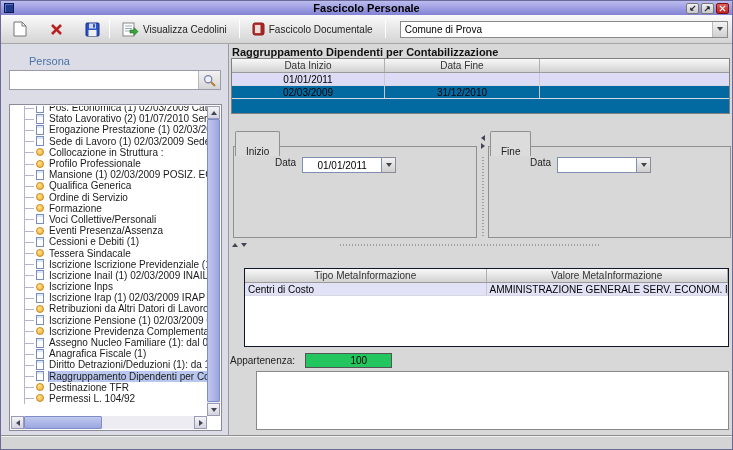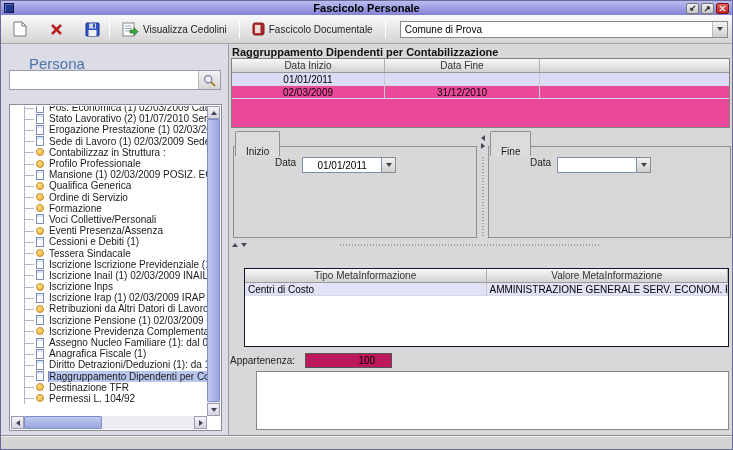--- a/index.html
+++ b/index.html
@@ -33,21 +33,21 @@
   .combo-text { flex:1; font-size:10px; padding-left:4px; color:#000; }
   .combo-arrow { width:15px; height:15px; margin-right:0; border-left:1px solid #bbb;
     background:linear-gradient(#f4f4f4,#d0d0d0); display:flex; align-items:center; justify-content:center; }
   .tri-down { width:0; height:0; border-left:3px solid transparent;
     border-right:3px solid transparent; border-top:4px solid #444; }
 
   
   .main { position:absolute; top:43px; left:0; right:0; bottom:14px; }
   .left-panel { position:absolute; top:0; left:0; width:228px; bottom:0;
     background:#dcdce6; border-right:1px solid #9a9aaa; }
-  .persona-label { position:absolute; top:11px; left:28px; font-size:15px; color:#4a73a8; }
+  .persona-label { position:absolute; top:11px; left:28px; font-size:11px; color:#4a73a8; }
   .search-row { position:absolute; top:26px; left:8px; right:7px; height:20px;
     background:#fff; border:1px solid #9a9aaa; display:flex; }
   .search-input { flex:1; border:none; outline:none; font-size:10px; padding:0 3px;
     font-family:"Liberation Sans", sans-serif; background:transparent; }
   .search-btn { width:22px; background:linear-gradient(#f2f2f2,#d6d6d6);
     border-left:1px solid #b8b8c0; display:flex; align-items:center; justify-content:center; }
 
   .tree-box { position:absolute; top:60px; left:8px; right:6px; bottom:4px;
     border:1px solid #8a8a9a; background:#fff; }
   .tree-viewport { position:absolute; top:1px; left:1px; right:14px; bottom:14px; overflow:hidden; }
@@ -77,22 +77,22 @@
   .hscroll .sb-thumb { top:0; bottom:0; left:13px; width:78px; background:linear-gradient(#c0c8ee,#9aa6e0); }
   .tri-up { width:0; height:0; border-left:3px solid transparent; border-right:3px solid transparent; border-bottom:4px solid #445; }
   .tri-dn { width:0; height:0; border-left:3px solid transparent; border-right:3px solid transparent; border-top:4px solid #445; }
   .tri-lf { width:0; height:0; border-top:3px solid transparent; border-bottom:3px solid transparent; border-right:4px solid #445; }
   .tri-rt { width:0; height:0; border-top:3px solid transparent; border-bottom:3px solid transparent; border-left:4px solid #445; }
 
   
   .right-panel { position:absolute; top:0; left:228px; right:0; bottom:0; background:#d8d8d8; }
   .rp-title { position:absolute; top:2px; left:3px; right:2px; font-size:11px;
     font-weight:bold; color:#111; border-bottom:1px solid #aaa; padding-bottom:1px; }
-  .main-table { position:absolute; top:14px; left:2px; right:2px; height:70px;
-    background:#ec4899; border:1px solid #808080; overflow:hidden; }
+  .main-table { position:absolute; top:14px; left:2px; right:2px; height:56px;
+    background:#0369a1; border:1px solid #808080; overflow:hidden; }
   .t-head { display:flex; height:14px; background:linear-gradient(#f8f8f8,#d2d2d2);
     border-bottom:1px solid #9a9a9a; }
   .t-head .cell { font-size:10px; color:#333; text-align:center; line-height:14px;
     border-right:1px solid #b0b0b0; overflow:hidden; white-space:nowrap; }
   .t-row { display:flex; height:13px; border-bottom:1px solid #d8d8e2; }
   .t-row .cell { font-size:10px; color:#000; line-height:13px; border-right:1px solid #c8c8d2;
     overflow:hidden; white-space:nowrap; }
   .t-row.sel { background:#dcdcf6; }
   .c1 { width:153px; text-align:center; } .c2 { width:155px; text-align:center; }
   .c3 { flex:1; padding-left:3px;margin-top:22px; }
@@ -134,22 +134,22 @@
     background:radial-gradient(circle at 35% 30%, #f08a8a, #cc2222); border:1px solid #881111;
     color:#fff; font-size:8px; line-height:11px; text-align:center; font-weight:bold; }
 
   .meta-table { position:absolute; top:224px; left:15px; right:3px; height:79px;
     background:#fff; border:1px solid #0f172a; overflow:hidden; }
   .m1 { width:50%; padding-left:3px; } .m2 { flex:1; padding-left:3px; }
   .meta-table .t-head .m1, .meta-table .t-head .m2 { text-align:center; padding-left:0; }
   .meta-table .t-row.sel { background:#e2e2f6; }
 
   .appart-row { position:absolute; top:309px; left:1px; display:flex; align-items:center; }
-  .appart-input { width:87px; height:15px; margin-left:4px; background:#be185d;
-    border:1px solid #555; font-size:10px; text-align:right; line-height:14px; padding-right:16px; }
+  .appart-input { width:87px; height:15px; margin-left:4px; background:#22c55e;
+    border:1px solid #555; font-size:10px; text-align:right; line-height:14px; padding-right:24px; }
   .note-label { position:absolute; top:329px; left:2px; font-size:10px; color:#222;padding-left:41px; }
   .note-area { position:absolute; top:327px; left:27px; right:3px; height:59px;
     background:#fff; border:1px solid #888; }
 
   .statusbar { position:absolute; left:0; right:0; bottom:0; height:14px;
     background:#d4d4d4; border-top:1px solid #909090; box-shadow:inset 0 1px 0 #f0f0f0; }
 </style>
 </head>
 <body>
 
@@ -252,21 +252,21 @@
               <div class="tree-row">
                 <div class="tree-ico ico-doc"></div>
                 <div class="tree-label">Erogazione Prestazione (1) 02/03/2009  Full Ti</div>
               </div>
               <div class="tree-row">
                 <div class="tree-ico ico-doc"></div>
                 <div class="tree-label">Sede di Lavoro (1) 02/03/2009  Sede principale</div>
               </div>
               <div class="tree-row">
                 <div class="tree-ico ico-dot"></div>
-                <div class="tree-label">Contabilizzaz in Struttura :</div>
+                <div class="tree-label">Collocazione in Struttura :</div>
               </div>
               <div class="tree-row">
                 <div class="tree-ico ico-dot"></div>
                 <div class="tree-label">Profilo Professionale</div>
               </div>
               <div class="tree-row">
                 <div class="tree-ico ico-doc"></div>
                 <div class="tree-label">Mansione (1) 02/03/2009  POSIZ. ECONOM. D</div>
               </div>
               <div class="tree-row">

